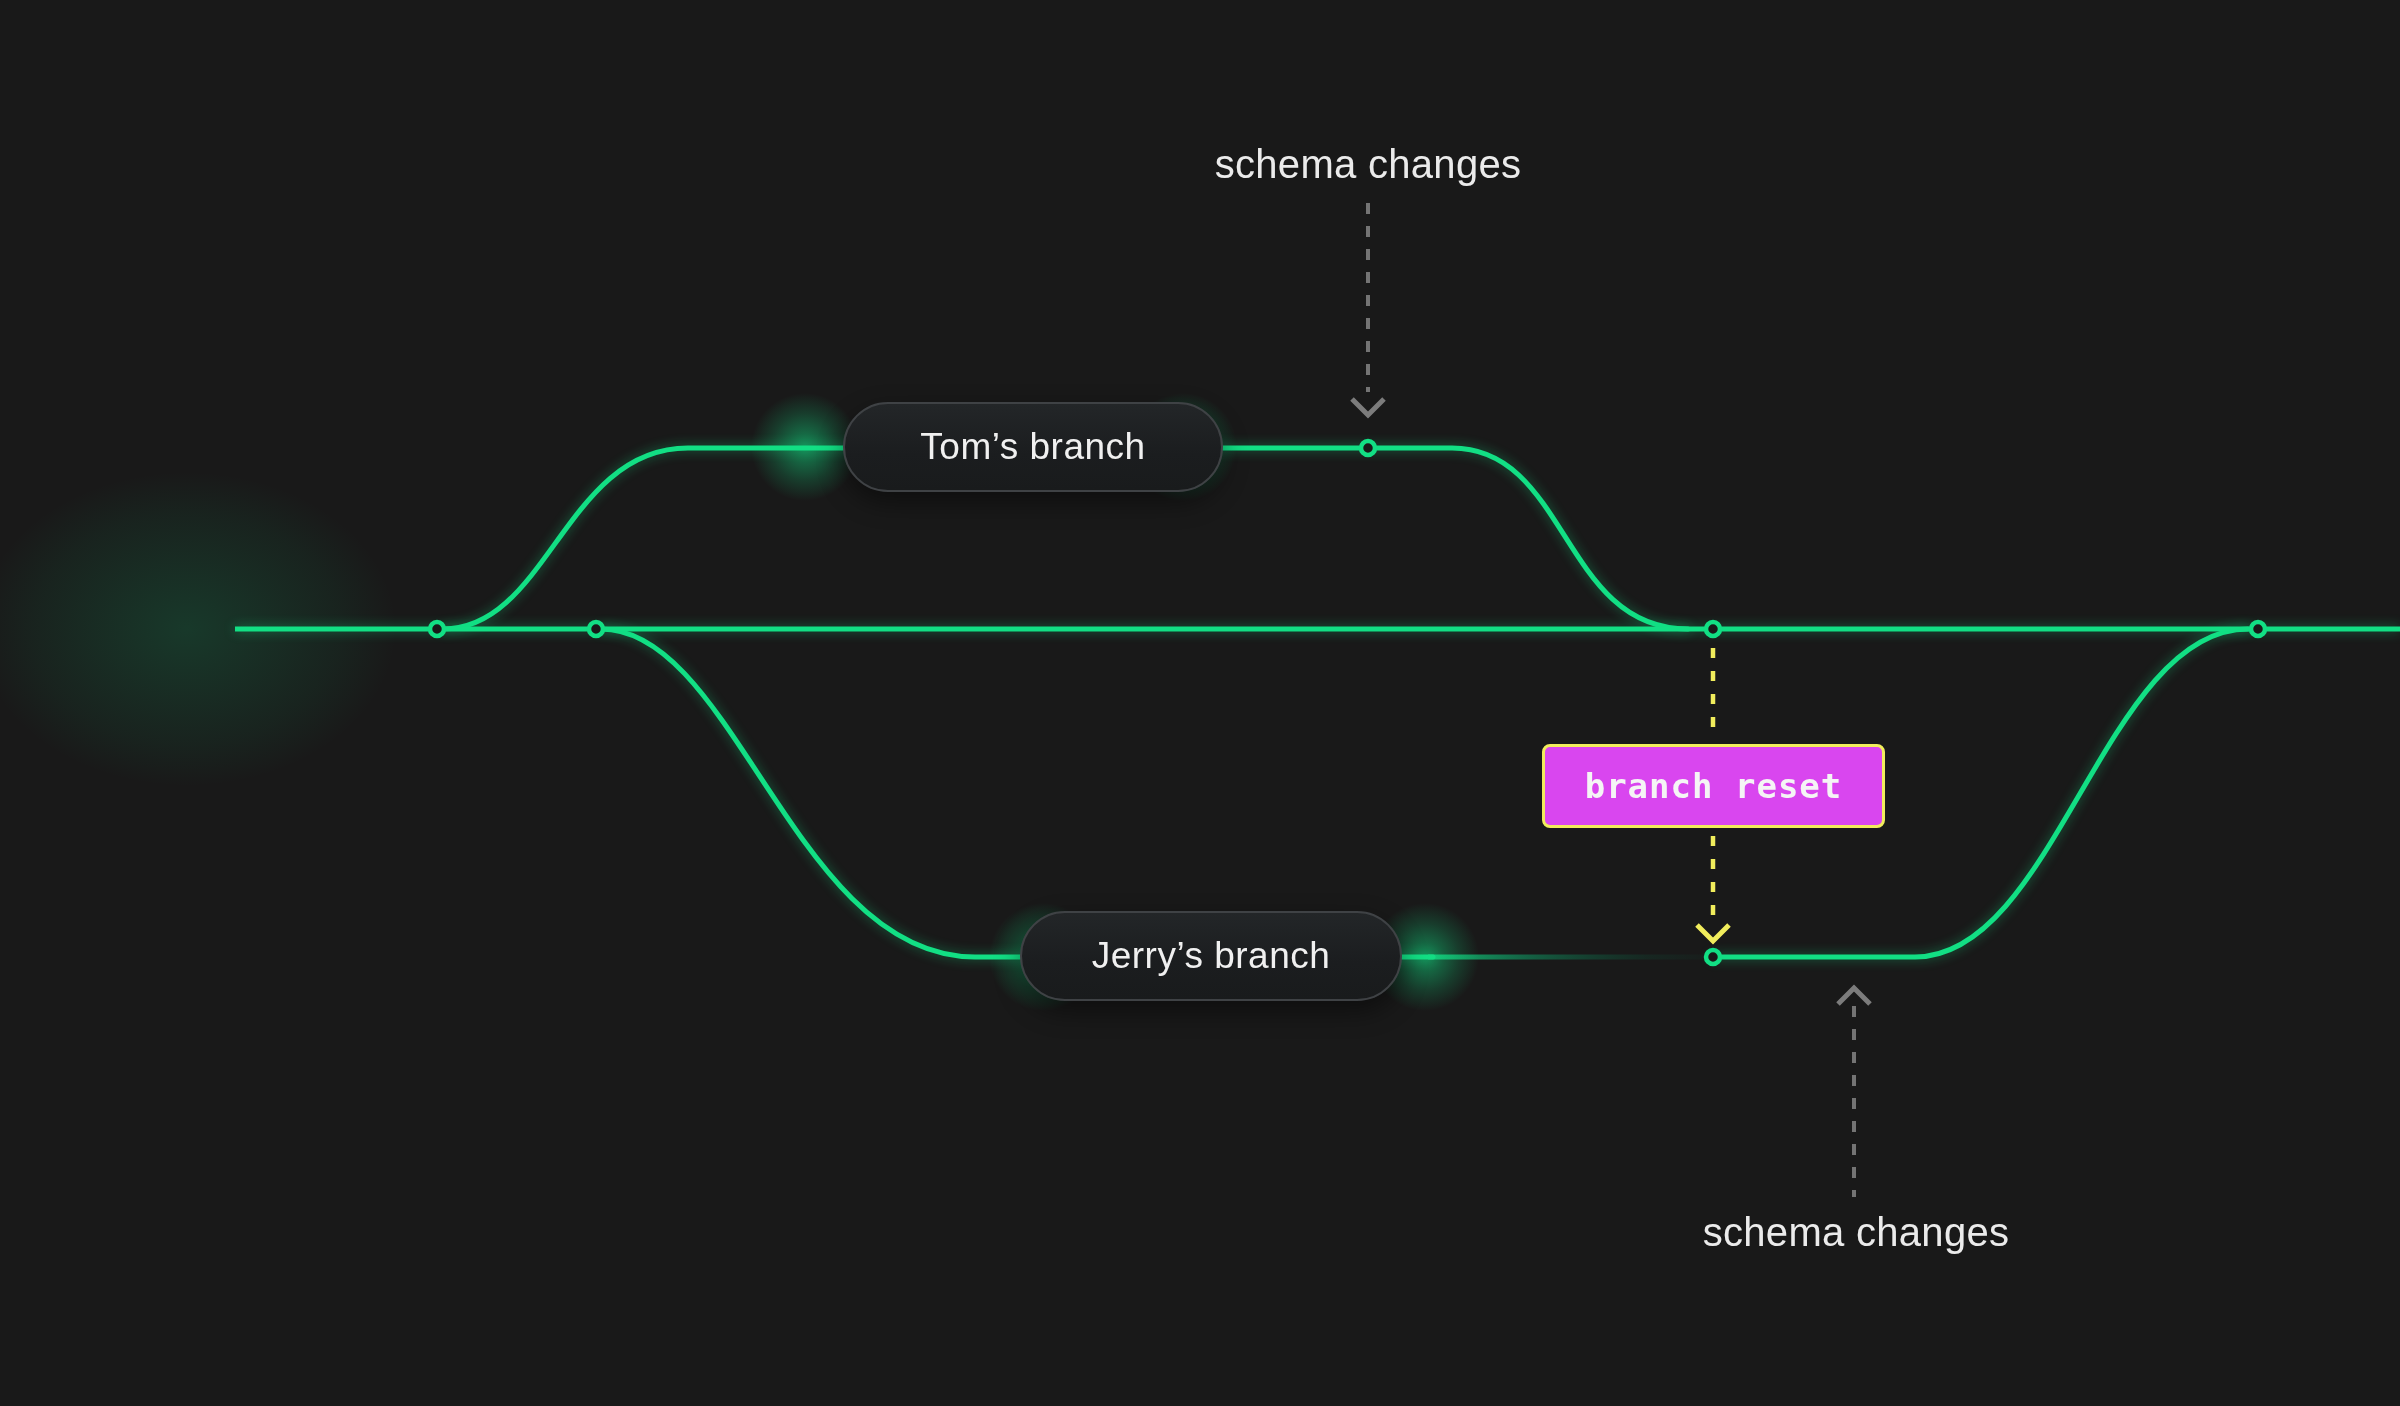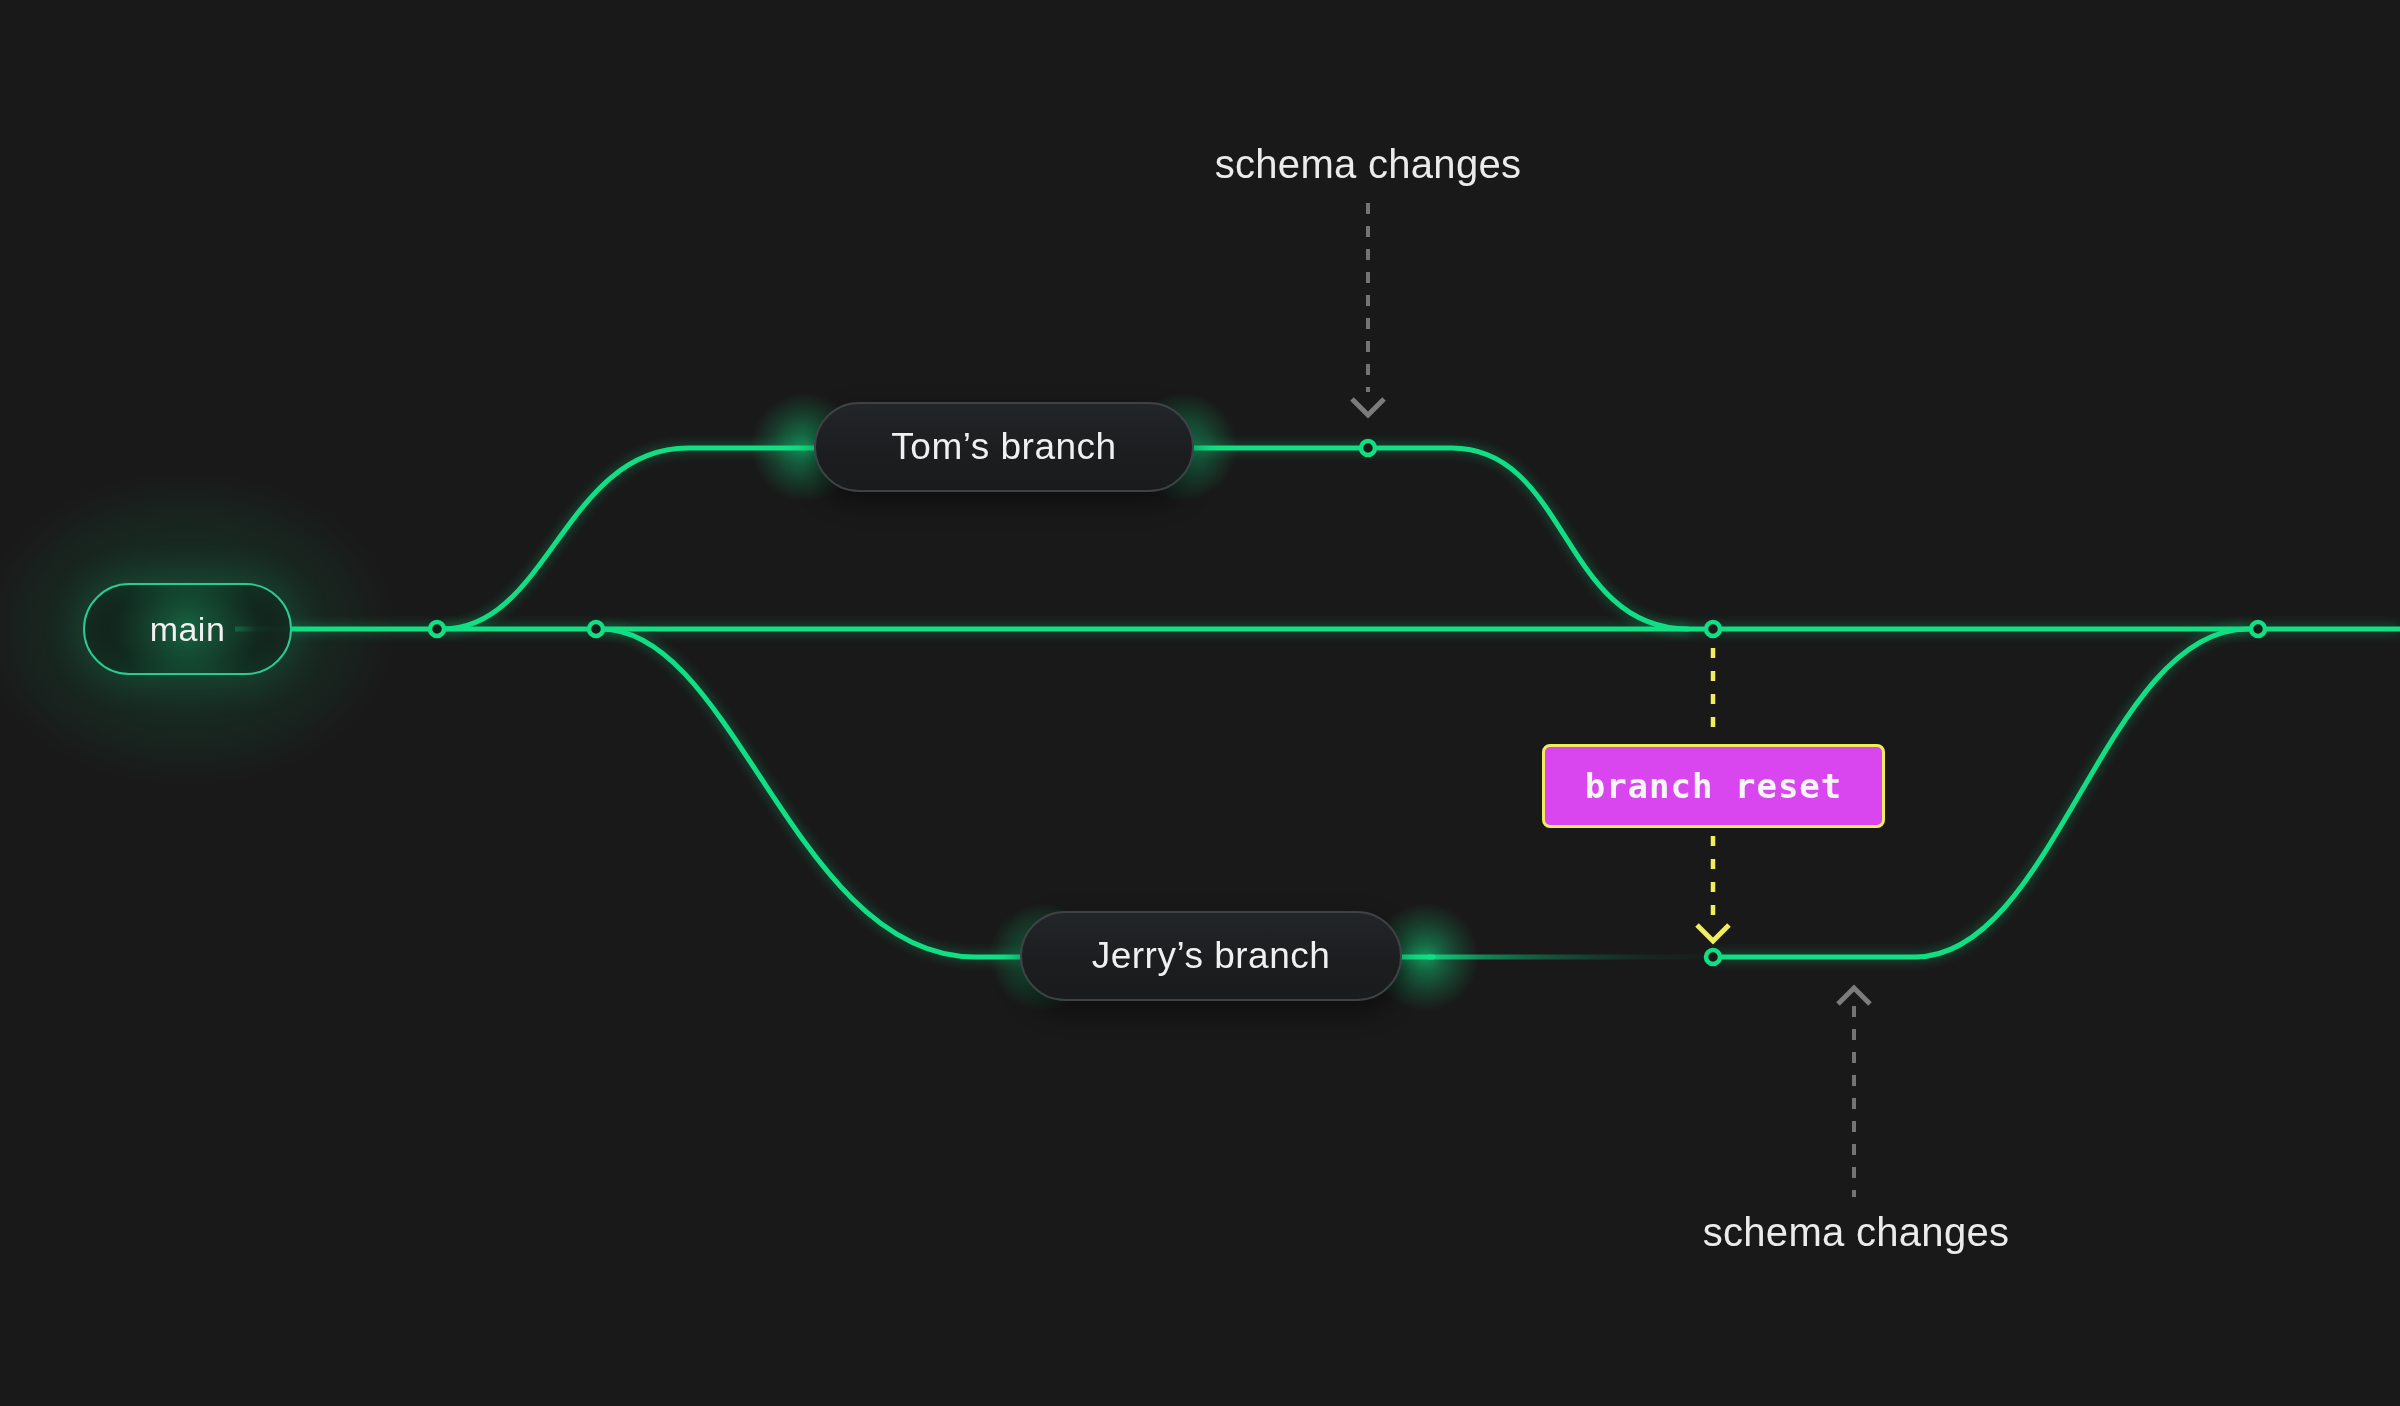--- a/index.html
+++ b/index.html
@@ -55,21 +55,21 @@
     border: 2px solid #2ACB8F;
     background: radial-gradient(circle at 50% 50%, rgba(18,223,132,0.25), rgba(18,40,30,0.95) 62%, #161D19 100%);
     box-shadow: 0 0 44px rgba(18,223,132,0.22), inset 0 0 26px rgba(18,223,132,0.12);
     font-size: 34px;
   }
   .pill-gray {
     border: 2px solid #3F4245;
     background: linear-gradient(180deg, #232628 0%, #1B1D1F 58%, #191B1C 100%);
     box-shadow: 0 10px 26px rgba(0,0,0,0.45);
   }
-  .pill-tom { left: 814px; top: 402px; width: 380px; height: 90px; }
+  .pill-tom { left: 843px; top: 402px; width: 380px; height: 90px; }
   .pill-jerry { left: 1020px; top: 911px; width: 382px; height: 90px; }
   .reset-box {
     position: absolute;
     left: 1542px; top: 744px; width: 343px; height: 84px;
     box-sizing: border-box;
     border: 3px solid #F1ED5C;
     border-radius: 8px;
     background: #d946ef;
     display: flex; align-items: center; justify-content: center;
     z-index: 3;
@@ -134,23 +134,20 @@
     <circle cx="1713" cy="957" r="7" fill="#191919" stroke="#12DF84" stroke-width="4.5"></circle>
     <circle cx="2258" cy="629" r="7" fill="#191919" stroke="#12DF84" stroke-width="4.5"></circle>
   </svg>
 
   <div class="ambient"></div>
   <div class="blob" style="left:805px;  top:447px;"></div>
   <div class="blob" style="left:1183px; top:447px;"></div>
   <div class="blob" style="left:1043px; top:957px;"></div>
   <div class="blob" style="left:1425px; top:957px;"></div>
 
-  <div class="pill pill-main">
-    <span>main</span>
-  </div>
 
   <div class="pill pill-gray pill-tom">
     <span>Tom’s branch</span>
   </div>
 
   <div class="pill pill-gray pill-jerry">
     <span>Jerry’s branch</span>
   </div>
 
   <div class="reset-box">

